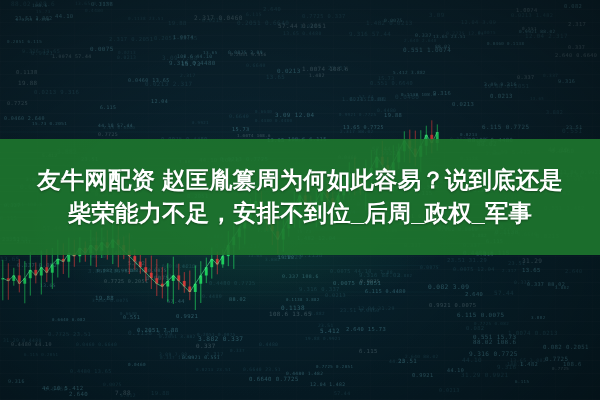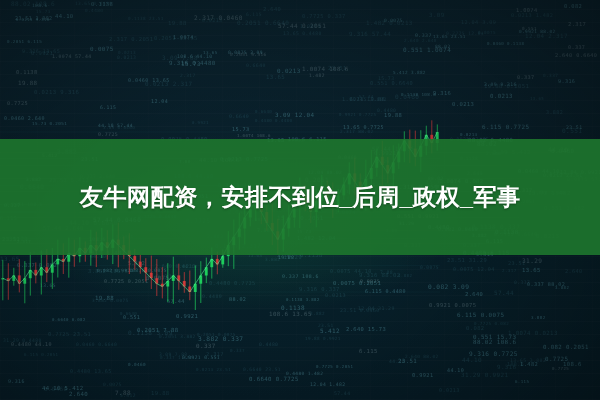--- a/index.html
+++ b/index.html
@@ -623,16 +623,17 @@
         <rect x="430.3" y="16.8" width="2.9" height="8.3" fill="#e03b3b" opacity="0.85"></rect>
         <line x1="437.3" y1="6.4" x2="437.3" y2="32.6" stroke="#1fd65f" stroke-width="0.8" opacity="0.85"></line>
         <rect x="435.8" y="14.0" width="2.9" height="11.0" fill="#1fd65f" opacity="0.92"></rect>
         <path d="M2.8 160.2 L8.3 163.0 L13.8 157.4 L19.3 165.7 L24.8 160.2 L30.3 151.9 L35.8 157.4 L41.3 149.2 L46.8 154.7 L52.3 146.4 L57.8 140.9 L63.3 143.7 L68.8 135.4 L74.3 138.1 L79.8 129.9 L85.3 135.4 L90.8 127.1 L96.3 132.6 L101.8 124.3 L107.3 129.9 L112.8 121.6 L118.3 127.1 L123.8 132.6 L129.3 138.1 L134.8 143.7 L140.3 149.2 L145.8 154.7 L151.3 160.2 L156.8 165.7 L162.3 168.5 L167.8 163.0 L173.3 157.4 L178.8 163.0 L184.3 168.5 L189.8 174.0 L195.3 165.7 L200.8 157.4 L206.3 149.2 L211.8 140.9 L217.3 146.4 L222.8 138.1 L228.3 127.1 L233.8 118.8 L239.3 110.6 L244.8 99.5 L250.3 91.2 L255.8 83.0 L261.3 94.0 L266.8 105.0 L272.3 113.3 L277.8 121.6 L283.3 110.6 L288.8 99.5 L294.3 88.5 L299.8 77.4 L305.3 85.7 L310.8 94.0 L316.3 83.0 L321.8 71.9 L327.3 80.2 L332.8 88.5 L338.3 77.4 L343.8 66.4 L349.3 55.4 L354.8 63.7 L360.3 71.9 L365.8 60.9 L371.3 49.9 L376.8 38.8 L382.3 47.1 L387.8 55.4 L393.3 44.3 L398.8 33.3 L404.3 22.3 L409.8 30.6 L415.3 38.8 L420.8 27.8 L426.3 16.8 L431.8 25.0 L437.3 14.0" fill="none" stroke="#5cffa0" stroke-width="1" opacity="0.55"></path>
       </svg>
   </div>
 
   <div class="vignette"></div>
 
   <div class="banner">
-    <div class="banner-line l2">友牛网配资，安排不到位_后周_政权_军事</div>
+    <div class="banner-line l1">友牛网配资 赵匡胤篡周为何如此容易？说到底还是</div>
+    <div class="banner-line l2">柴荣能力不足，安排不到位_后周_政权_军事</div>
   </div>
 
 </div>
 
 </body></html>

